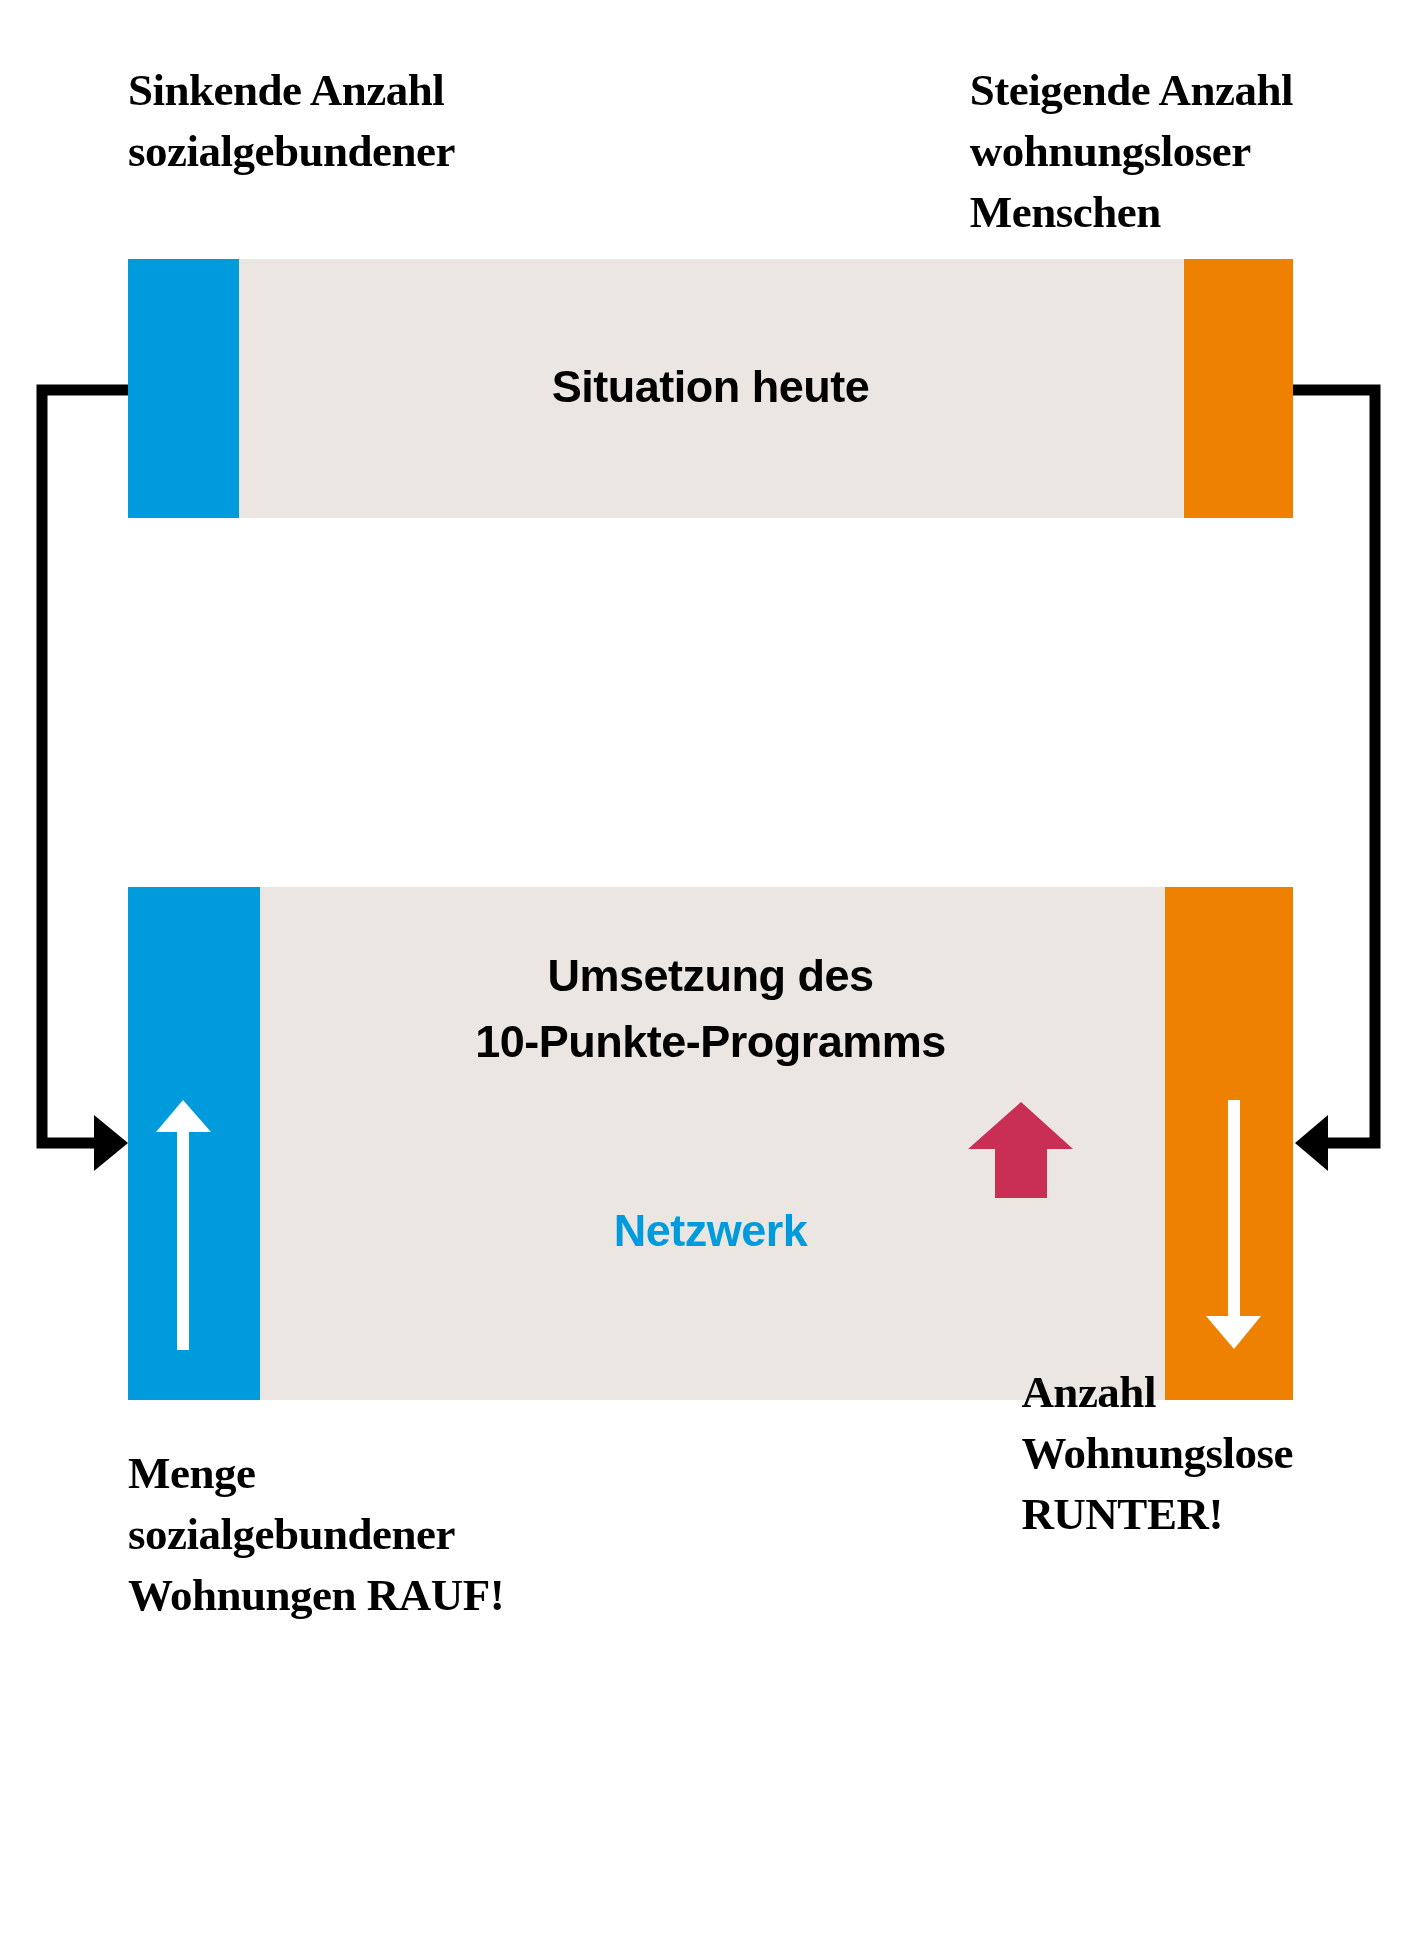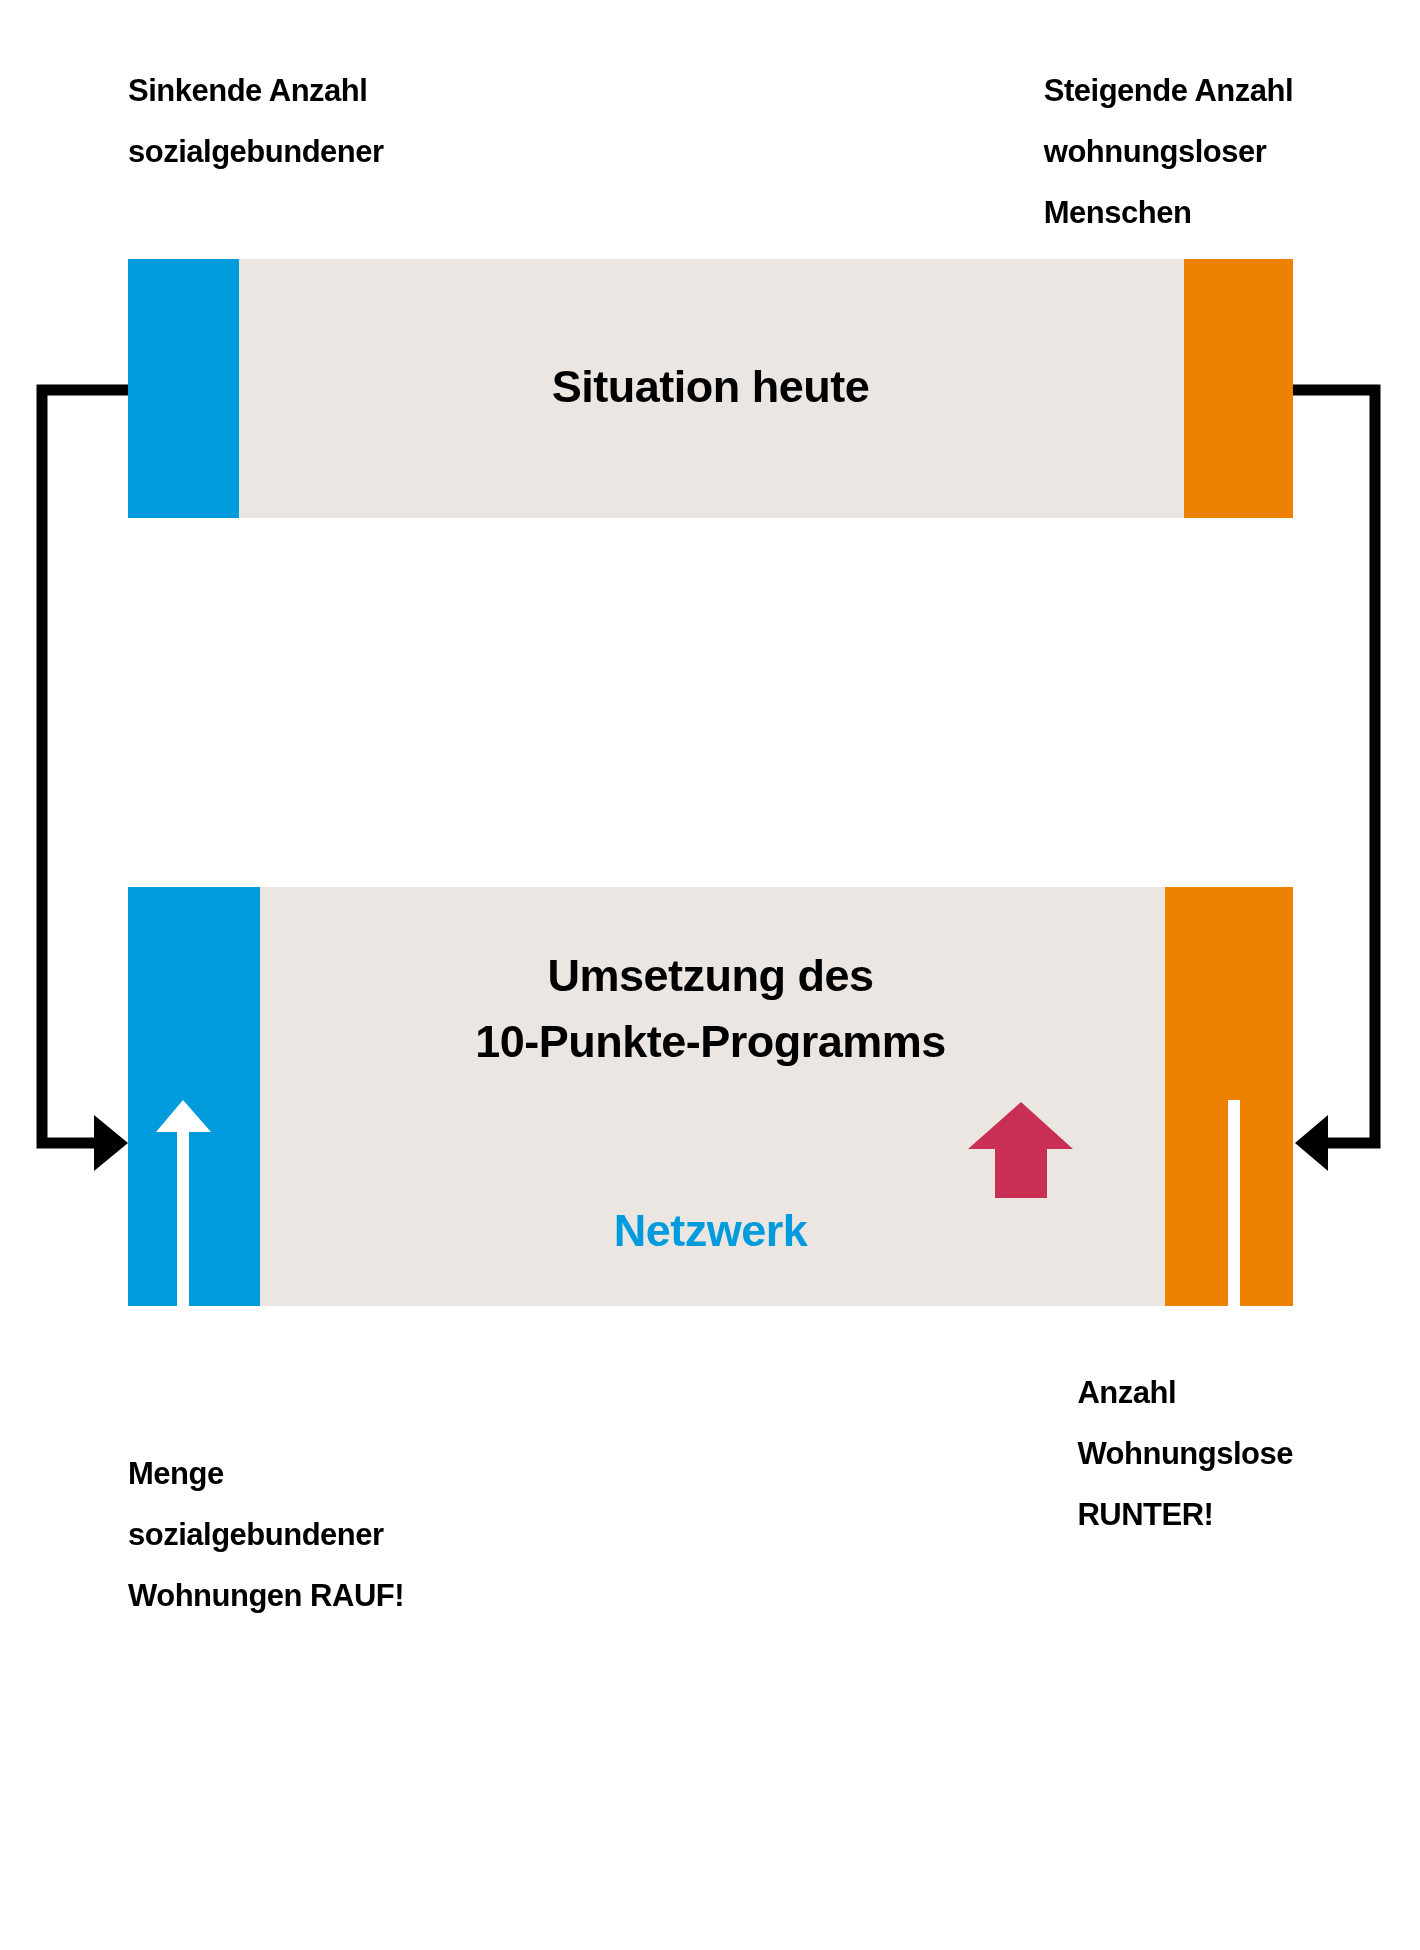--- a/index.html
+++ b/index.html
@@ -1,19 +1,19 @@
 <!DOCTYPE html>
 <html><head>
 <meta charset="utf-8">
 <style>
   html, body { margin: 0; padding: 0; background: #ffffff; }
   body { width: 1420px; height: 1950px; position: relative; overflow: hidden;
          font-family: "Liberation Sans", "DejaVu Sans", sans-serif; }
-  .label { position: absolute; font-weight: bold; font-size: 31px; line-height: 61px;
-           color: #000; letter-spacing: -0.5px; }
+  .label { position: absolute; font-weight: bold; font-size: 45px; line-height: 61px;
+           color: #000; letter-spacing: -0.5px; font-family: Liberation Serif, serif; }
   .label .ln { display: block; white-space: nowrap; }
   .left-label { left: 128px; text-align: left; }
   .right-label { right: 127px; text-align: left; }
   .box { position: absolute; background: #ebe6e2; }
   .bar { position: absolute; top: 0; bottom: 0; }
   .box-text { position: absolute; left: 0; right: 0; text-align: center; font-weight: bold;
               font-size: 45px; line-height: 66px; white-space: nowrap; letter-spacing: -0.5px; }
   .box-text .ln { display: block; }
   sup { font-size: 26px; vertical-align: 18px; line-height: 0; }
   svg.overlay { position: absolute; left: 0; top: 0; }
@@ -30,21 +30,21 @@
   <span class="ln">wohnungsloser</span>
   <span class="ln">Menschen</span>
 </div>
 
 <div class="box" id="top-box" style="left: 128px; top: 259px; width: 1165px; height: 259px; background: rgb(235, 230, 226); border-radius: 7px;">
   <div class="bar" id="top-blue" style="left: 0px; width: 111px; background: rgb(0, 155, 221);"></div>
   <div class="bar" id="top-orange" style="right: 0px; width: 109px; background: rgb(239, 129, 0);"></div>
   <div class="box-text" style="top:95px; color:#000;">Situation heute</div>
 </div>
 
-<div class="box" id="bottom-box" style="left: 128px; top: 887px; width: 1165px; height: 419px; background: rgb(235, 230, 226);">
+<div class="box" id="bottom-box" style="left: 128px; top: 887px; width: 1165px; height: 513px; background: rgb(235, 230, 226);">
   <div class="bar" id="bottom-blue" style="left: 0px; width: 132px; background: rgb(0, 155, 221);"></div>
   <div class="bar" id="bottom-orange" style="right: 0px; width: 128px; background: rgb(239, 129, 0);"></div>
   <div class="box-text" style="top:56px; color:#000;">
     <span class="ln">Umsetzung des</span>
     <span class="ln">10-Punkte-Programms</span>
   </div>
   <div class="box-text" id="network-text" style="top: 311px; color: rgb(0, 155, 221);">
     <span class="ln">Netzwerk</span>
   </div>
 </div>

